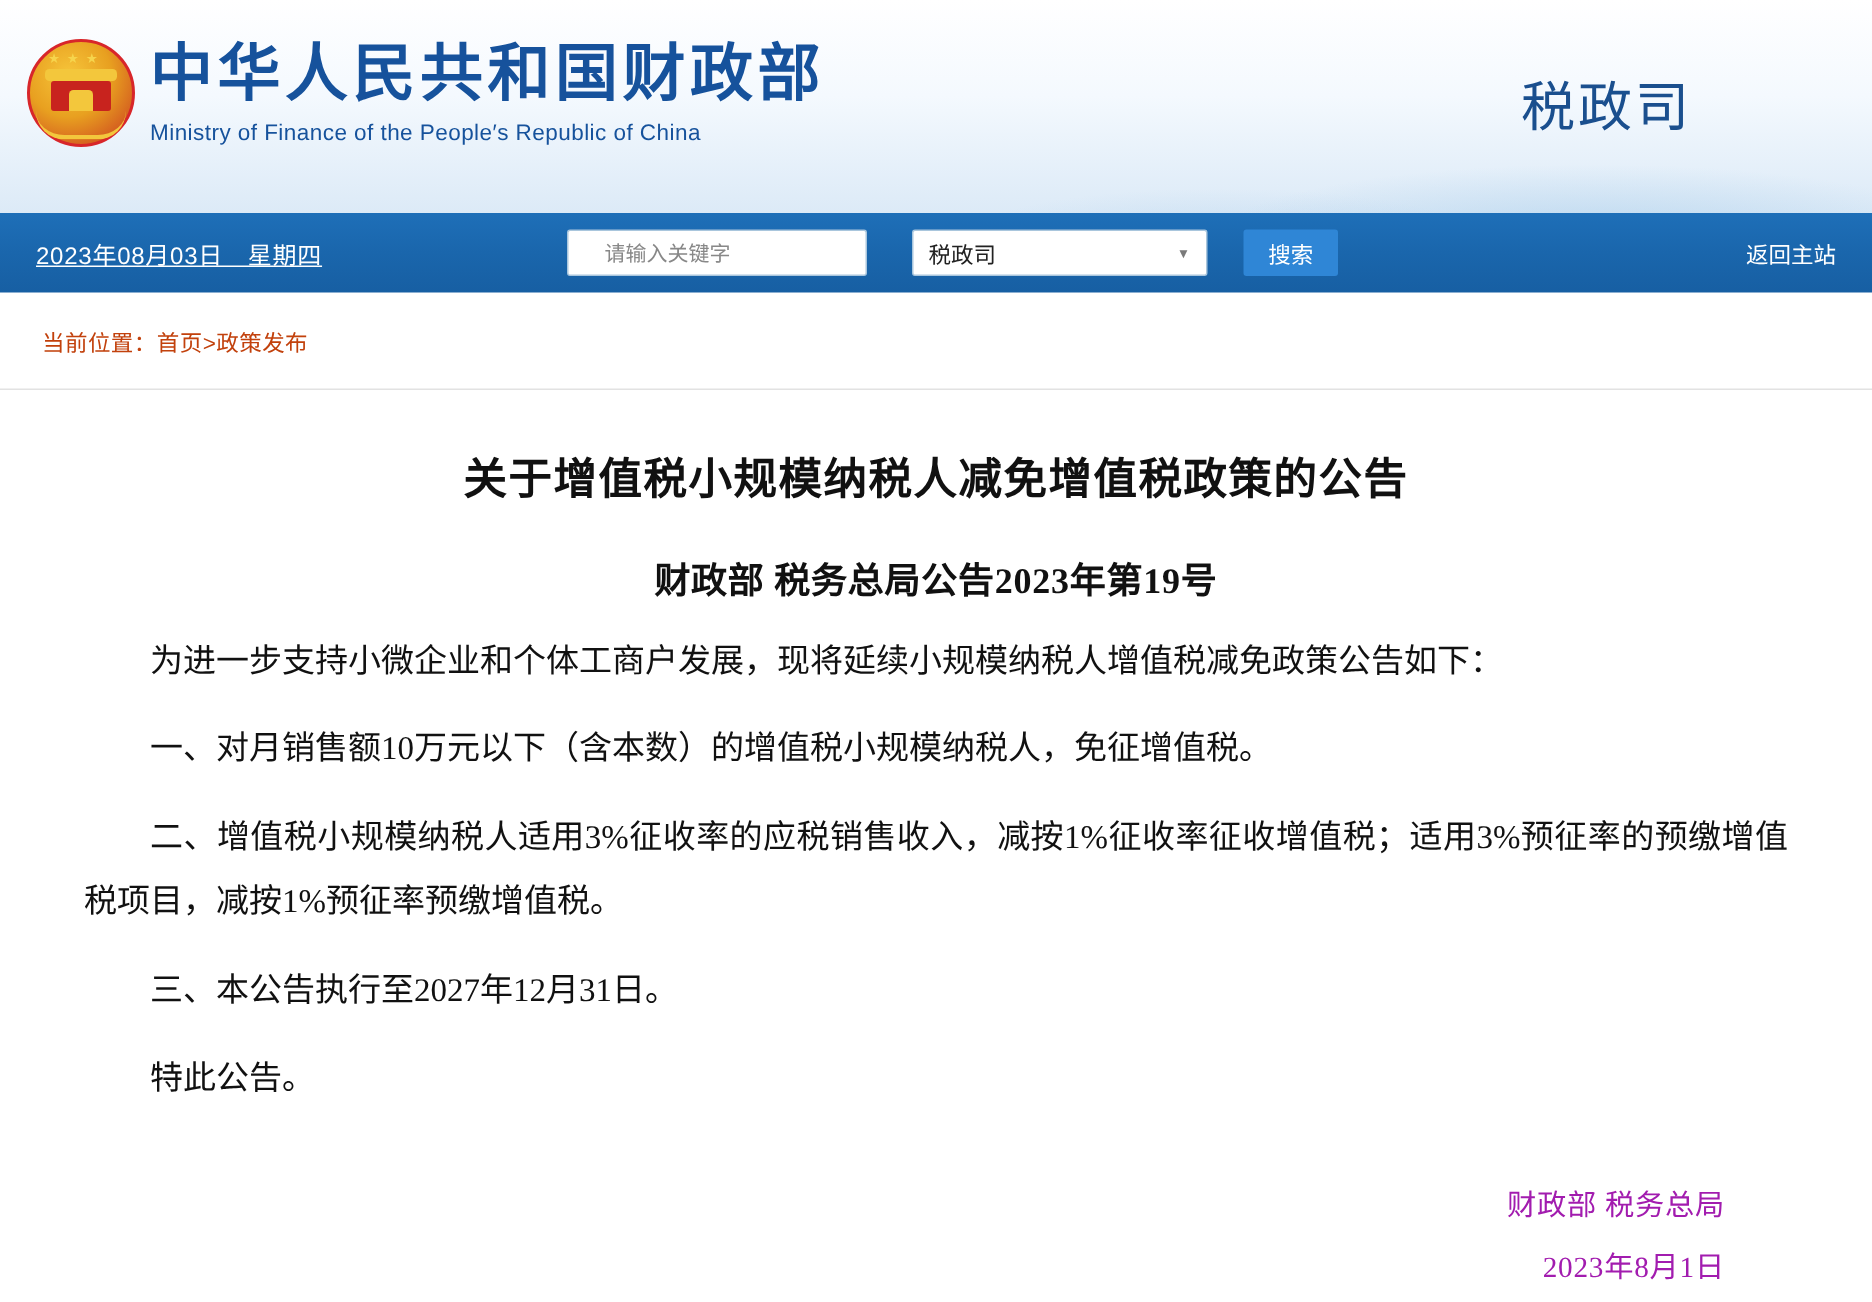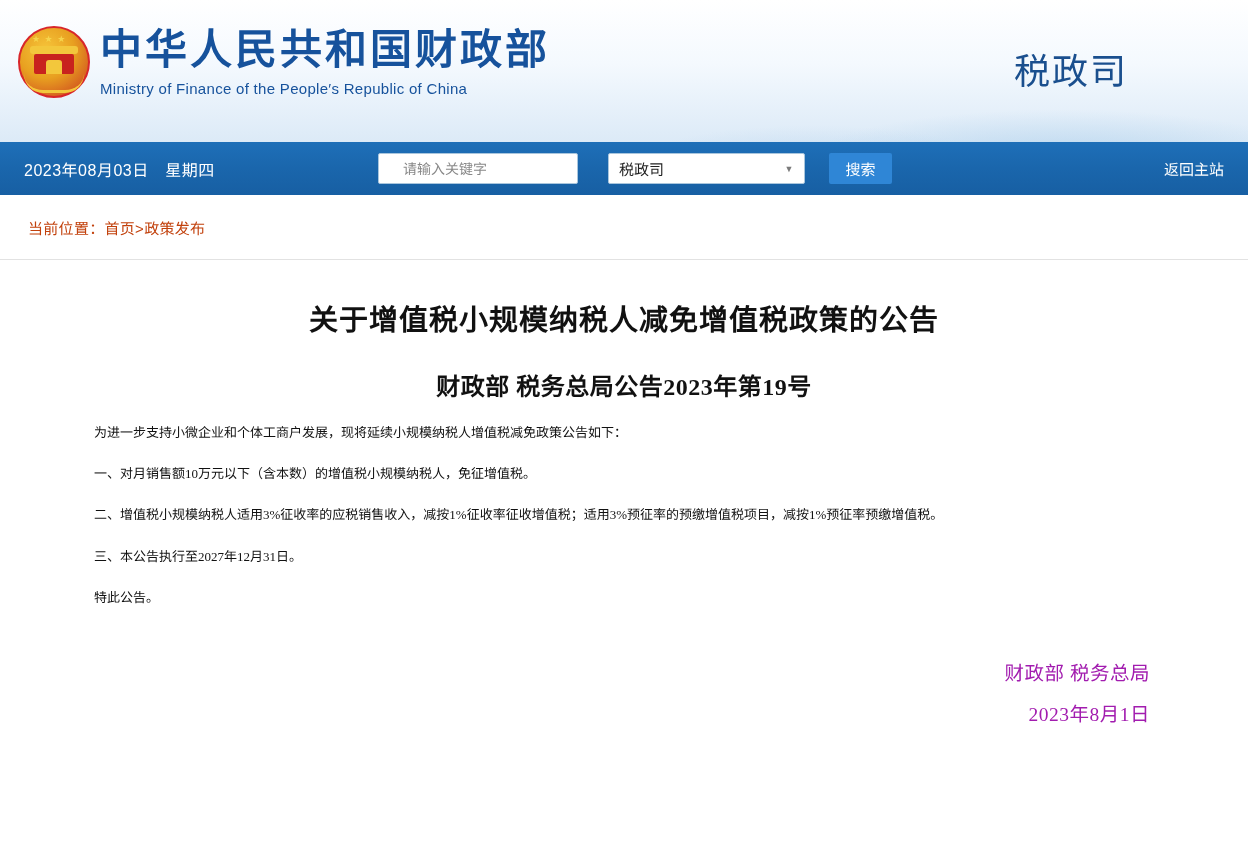--- a/index.html
+++ b/index.html
@@ -121,20 +121,21 @@
   }
 
   
   .navbar {
     position: relative;
     height: 53px;
     background: linear-gradient(180deg, #1e6fb8 0%, #1a66ac 50%, #175fa3 100%);
     display: flex;
     align-items: center;
     color: #ffffff;
+    text-decoration: underline;
   }
   .nav-date {
     margin-left: 24px;
     font-size: 16px;
     letter-spacing: 0.5px;
     white-space: nowrap;
   }
   .search-wrap {
     position: absolute;
     left: 378px;
@@ -241,24 +242,24 @@
     font-size: 24px;
     font-weight: bold;
     color: #111;
     letter-spacing: 0.5px;
   }
   .doc-body {
     margin-top: 18px;
   }
   .doc-body p {
     font-family: "Liberation Serif", "DejaVu Serif", serif;
-    font-size: 13px;
+    font-size: 22px;
     line-height: 1.95;
     color: #111;
-    margin: 16px 16px;
+    margin: 16px 4px;
     text-indent: 2em;
     text-align: justify;
   }
   .sign-block {
     margin-top: 44px;
     text-align: right;
     padding-right: 46px;
   }
   .sign-block div {
     font-family: Liberation Serif, serif;

